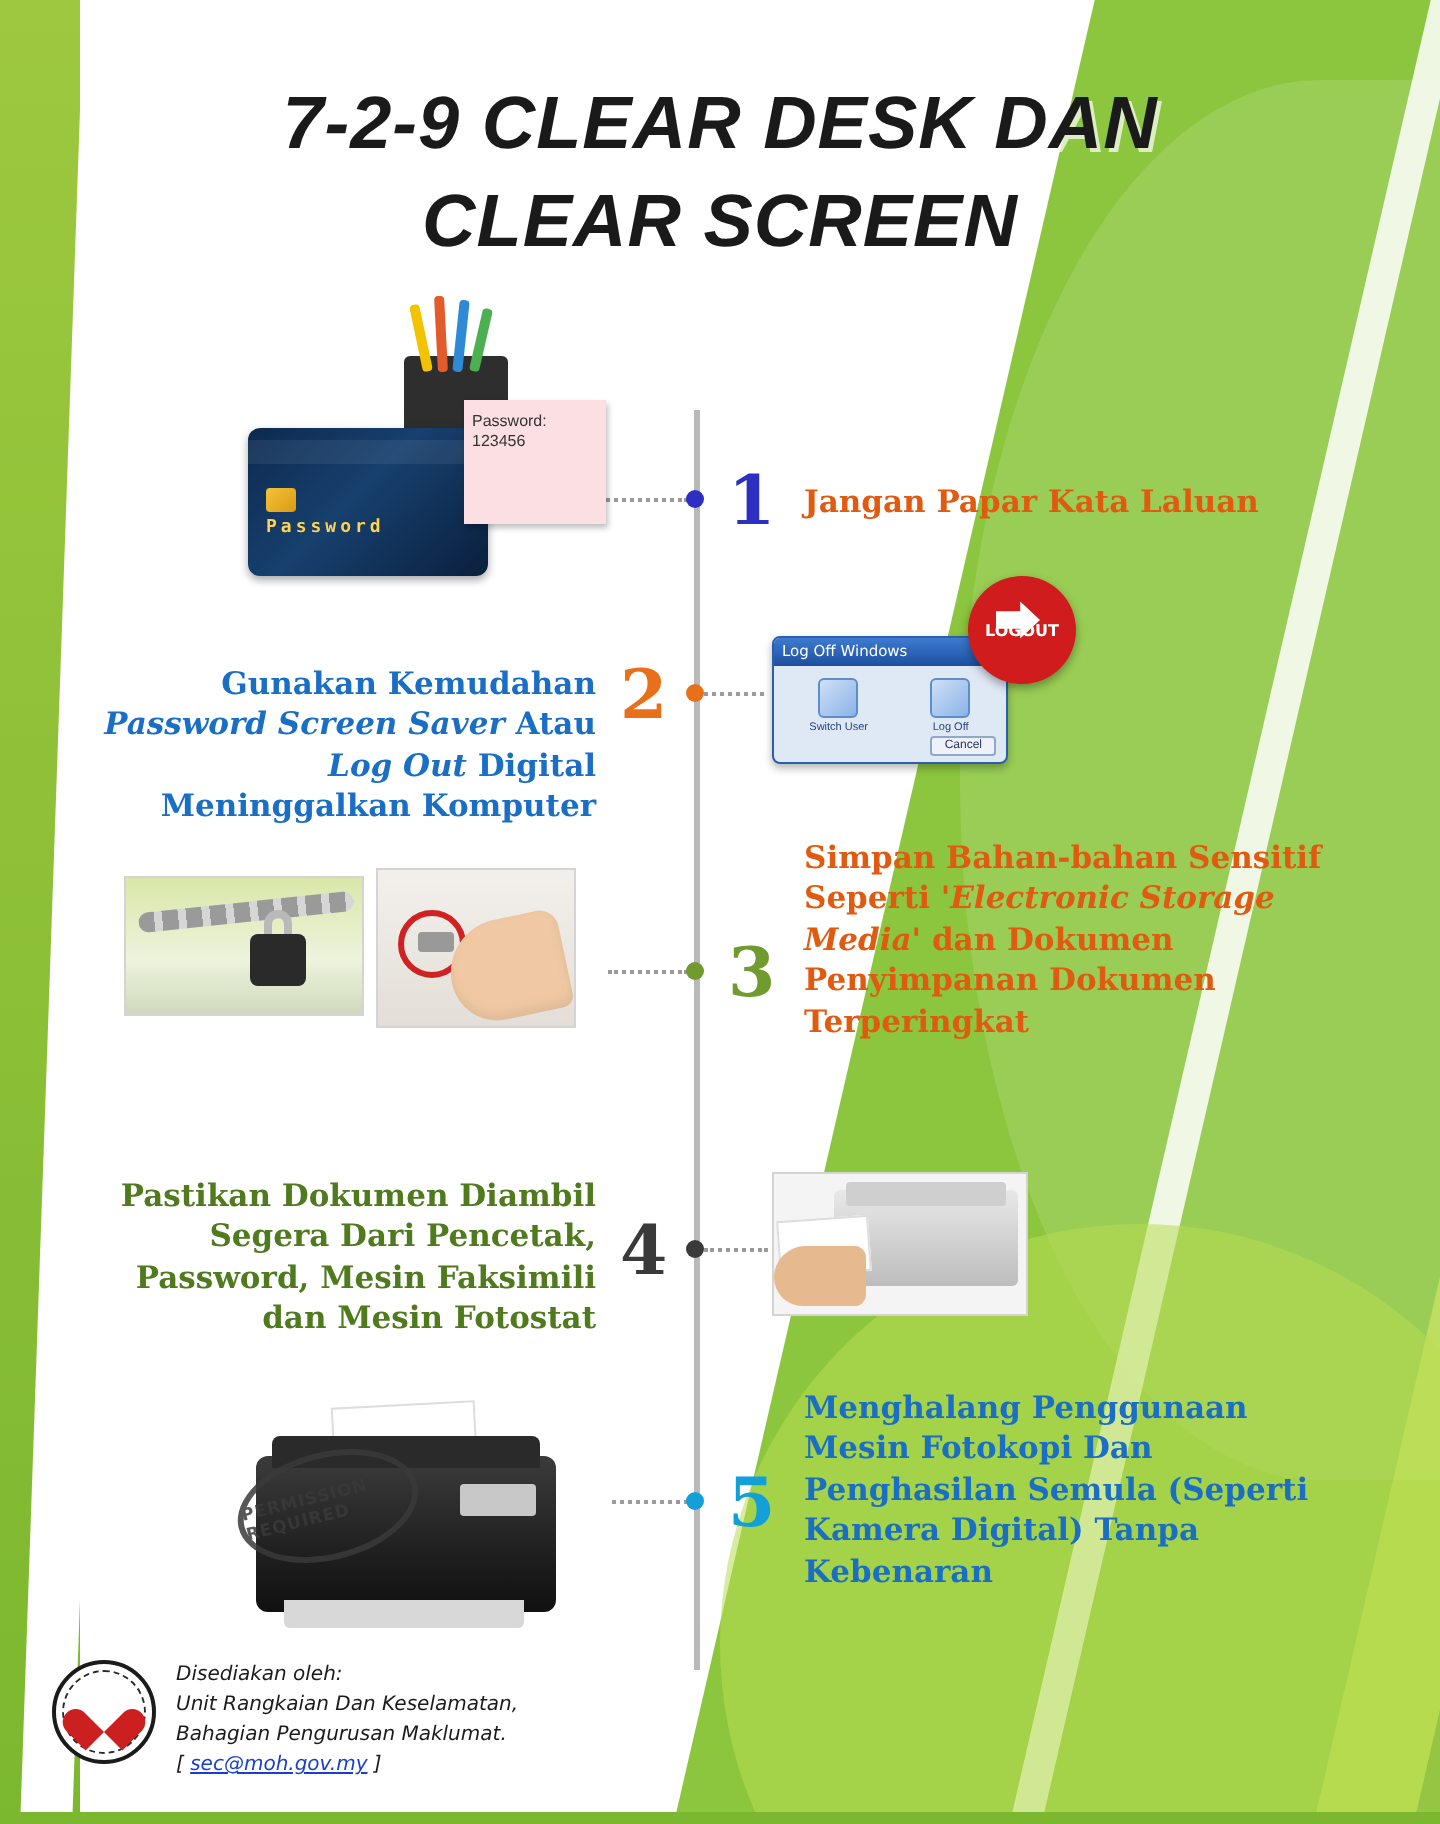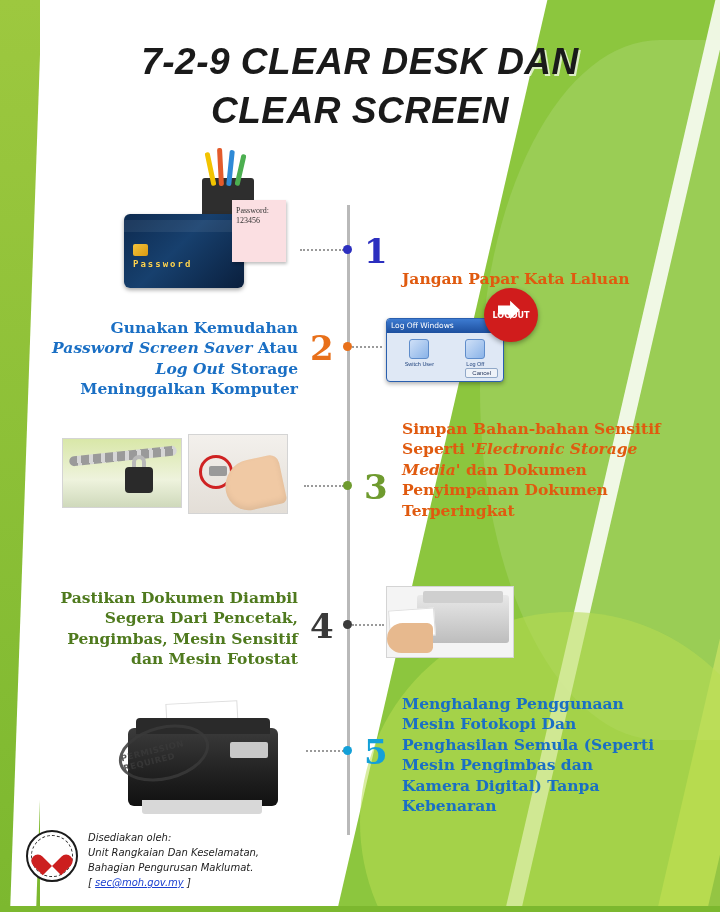--- a/index.html
+++ b/index.html
@@ -143,24 +143,24 @@
     position: absolute; left: 9px; top: 45px;
     color: #ffd34d; font-size: 9px; letter-spacing: 2px;
     font-family: "DejaVu Sans Mono", monospace; font-weight: bold;
   }
   .card .stripe {
     position: absolute; left: 0; top: 6px; width: 120px; height: 12px;
     background: rgba(255,255,255,.07);
   }
   .sticky {
     position: absolute; left: 108px; top: 22px;
-    width: 54px; height: 62px;
+    width: 71px; height: 62px;
     background: #fbdfe2;
     box-shadow: 1px 2px 3px rgba(0,0,0,.25);
-    font-family: Liberation Serif, serif;
+    font-family: Liberation Sans, sans-serif;
     font-size: 8px; color: #333; padding: 6px 4px;
     line-height: 1.3;
   }
   .cup {
     position: absolute; left: 78px; top: 0px;
     width: 52px; height: 44px;
     background: #2e2e2e;
     border-radius: 3px 3px 6px 6px;
   }
   .pencil {
@@ -375,21 +375,21 @@
     <div class="stripe"></div>
     <div class="chip"></div>
     <div class="pwtext">Password</div>
   </div>
   <div class="sticky">Password:
 123456</div>
 </div>
 <div class="dash" style="left:300px; top:249px; width:44px;"></div>
 <div class="dot" style="left:343px; top:245px; background:#2c2fbf;"></div>
 <div class="num" style="left:364px; top:231px; color:#2c2fbf;">1</div>
-<div class="text-block text-right" style="left:402px; top:241px; width:300px; color:#e05a0f;margin-top:28px;">
+<div class="text-block text-right" style="left:402px; top:241px; width:300px; color:#e05a0f;">
   <span>Jangan Papar Kata Laluan</span>
 </div>
 
 <div class="img" style="left:386px; top:310px; width:160px; height:80px;">
   <div class="dlg">
     <div class="bar">Log Off Windows</div>
     <div class="body">
       <div class="opt">
         <div class="optico"></div>
         <span>Switch User</span>
@@ -402,27 +402,27 @@
     <div class="cancel">Cancel</div>
   </div>
   <div class="logout-badge">
     <div class="arrow"></div>
     <div class="lbl">LOGOUT</div>
   </div>
 </div>
 <div class="dash" style="left:352px; top:346px; width:30px;"></div>
 <div class="dot" style="left:343px; top:342px; background:#e8701a;"></div>
 <div class="num" style="left:310px; top:328px; color:#e8701a;">2</div>
-<div class="text-block text-left" style="left:20px; top:318px; width:278px; color:#1a6fc4;">
+<div class="text-block text-left" style="left:20px; top:332px; width:278px; color:#1a6fc4;">
   <div>Gunakan Kemudahan</div>
   <div>
     <span class="it">Password Screen Saver</span><span> Atau</span>
   </div>
   <div>
-    <span class="it">Log Out</span><span> Storage</span>
+    <span class="it">Log Out</span><span> Digital</span>
   </div>
   <div>Meninggalkan Komputer</div>
 </div>
 
 <div class="img" style="left:62px; top:434px; width:240px; height:90px;">
   <div class="photo lockbg" style="left:0; top:4px;">
     <div class="chain"></div>
     <div class="padlock-sh"></div>
     <div class="padlock-body"></div>
   </div>
@@ -454,21 +454,21 @@
     <div class="paper-out"></div>
     <div class="hand2"></div>
   </div>
 </div>
 <div class="dash" style="left:352px; top:624px; width:32px;"></div>
 <div class="dot" style="left:343px; top:620px; background:#3a3a3a;"></div>
 <div class="num" style="left:310px; top:606px; color:#3a3a3a;">4</div>
 <div class="text-block text-left" style="left:20px; top:588px; width:278px; color:#4f7a1e;">
   <div>Pastikan Dokumen Diambil</div>
   <div>Segera Dari Pencetak,</div>
-  <div>Pengimbas, Mesin Sensitif</div>
+  <div>Password, Mesin Faksimili</div>
   <div>dan Mesin Fotostat</div>
 </div>
 
 <div class="img" style="left:110px; top:700px; width:200px; height:120px;">
   <div class="printer">
     <div class="sheet"></div>
     <div class="top"></div>
     <div class="panel"></div>
     <div class="tray"></div>
   </div>
@@ -476,21 +476,20 @@
     <span>PERMISSION REQUIRED</span>
   </div>
 </div>
 <div class="dash" style="left:306px; top:750px; width:38px;"></div>
 <div class="dot" style="left:343px; top:746px; background:#13a0d8;"></div>
 <div class="num" style="left:364px; top:732px; color:#13a0d8;">5</div>
 <div class="text-block text-right" style="left:402px; top:694px; width:300px; color:#1a6fc4;">
   <div>Menghalang Penggunaan</div>
   <div>Mesin Fotokopi Dan</div>
   <div>Penghasilan Semula (Seperti</div>
-  <div>Mesin Pengimbas dan</div>
   <div>Kamera Digital) Tanpa</div>
   <div>Kebenaran</div>
 </div>
 
 <div class="footer">
   <div class="logo">
     <div class="ring"></div>
     <div class="heart"></div>
   </div>
   <div class="footer-text">

